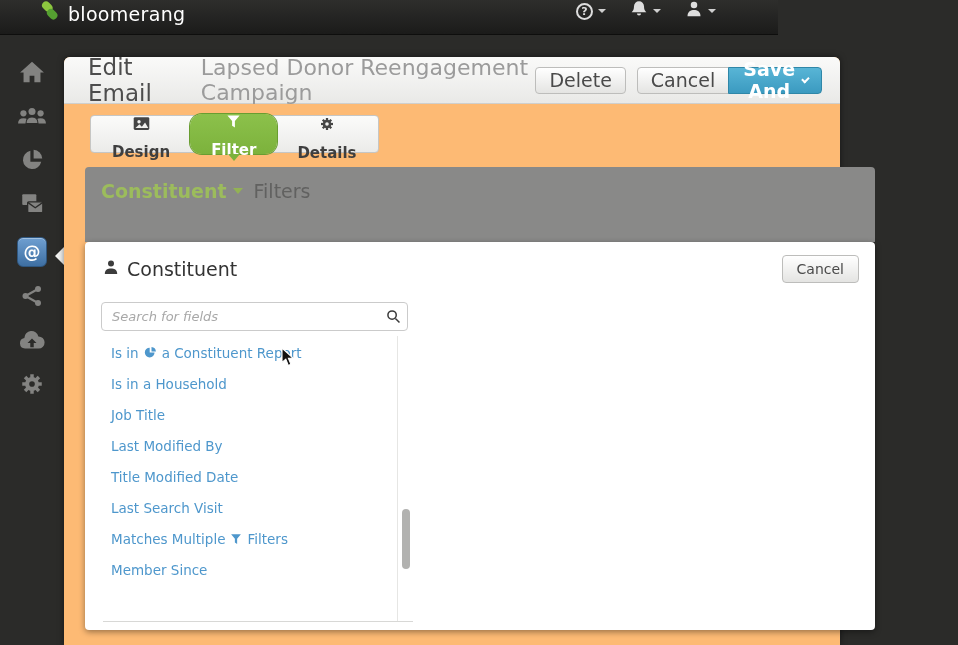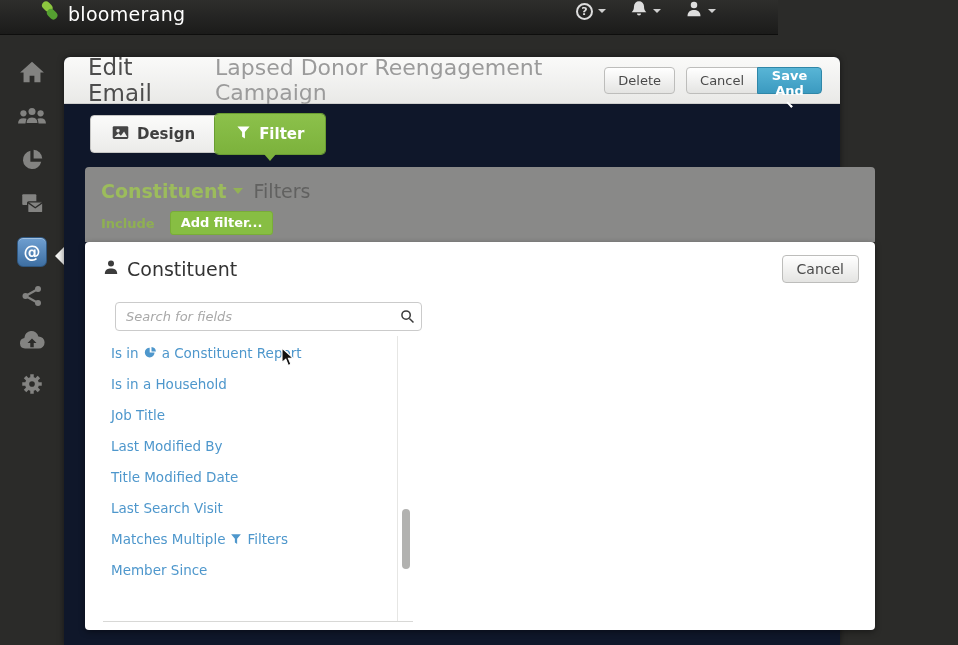--- a/index.html
+++ b/index.html
@@ -41,60 +41,60 @@
   }
   .side-arrow {
     position:absolute; left:55px; top:247px; width:0; height:0;
     border-top:9px solid transparent; border-bottom:9px solid transparent;
     border-right:9px solid #f4f4f2;
   }
 
   
   .card {
     position:absolute; left:64px; top:57px; width:776px; bottom:0;
-    background:#0f172a; border-radius:6px 6px 0 0;
+    background:#fdba74; border-radius:6px 6px 0 0;
     box-shadow:0 0 6px rgba(0,0,0,.5);
   }
   .card-header {
     height:47px; border-radius:6px 6px 0 0;
     background:linear-gradient(#fafaf9,#e9e9e7);
     border-bottom:1px solid #cfcfcd;
     display:flex; align-items:center; padding:0 18px 0 24px;
   }
   .page-title { font-size:23px; color:#4d4d4d; }
   .page-subtitle { font-size:22px; color:#9b9b9b; margin-left:26px; }
   .header-actions { margin-left:auto; display:flex; align-items:center; }
   .btn {
-    height:27px; padding:0 13px; font-size:13px; color:#4a4a4a;
+    height:27px; padding:0 13px; font-size:19px; color:#4a4a4a;
     background:linear-gradient(#ffffff,#e4e4e2);
     border:1px solid #bdbdbb; border-radius:4px; cursor:pointer;
     display:flex; align-items:center; font-family:inherit;
   }
   .btn-delete { margin-right:11px; }
   .btn-cancel-hdr { border-radius:4px 0 0 4px; }
   .btn-save {
     border-radius:0 4px 4px 0; border:1px solid #2f87a8; margin-left:-1px;
     background:linear-gradient(#58b5d6,#3b9ac0);
-    color:#fff; font-weight:bold; gap:7px;flex-direction:column;
+    color:#fff; font-weight:bold; gap:7px;
   }
   .chev { width:7px; height:7px; border-right:2px solid #fff; border-bottom:2px solid #fff; transform:rotate(45deg) translate(-1px,-1px); }
 
   
   .tab-row { position:absolute; left:26px; top:58px; display:flex; }
   .tab-group {
     display:flex; border:1px solid #c6c6c4; border-radius:4px;
     background:linear-gradient(#fbfbfa,#ebebe9); height:38px; align-items:stretch;
   }
   .tab {
     display:flex; align-items:center; gap:8px; padding:0 21px;
-    font-size:15px; font-weight:bold; color:#3f3f3f; cursor:pointer;
+    font-size:15px; font-weight:bold; color:#3f3f3f; cursor:pointer;flex-direction:column;
   }
   .tab + .tab { border-left:1px solid #d4d4d2; }
   .tab.active {
-    position:relative; margin:-2px -1px -2px -1px; border-left:none; border-radius:4px;
+    position:relative; margin:-2px -1px -2px -1px; border-left:none; border-radius:12px;
     background:linear-gradient(#8cc14b,#7cb23c);
     box-shadow:0 0 0 1px #699d31;
     color:#fff; z-index:2;text-align:right;
   }
   .tab.active + .tab { border-left:none; }
   .tab.active::after {
     content:""; position:absolute; left:50%; bottom:-7px; margin-left:-6px;
     border-left:6px solid transparent; border-right:6px solid transparent; border-top:7px solid #7cb23c;
   }
 
@@ -116,21 +116,21 @@
   }
 
   
   .modal {
     position:absolute; left:21px; top:185px; width:790px; height:388px;
     background:#fff; border-radius:4px; box-shadow:0 2px 6px rgba(0,0,0,.4);
   }
   .modal-header { position:absolute; left:18px; right:16px; top:13px; display:flex; align-items:center; }
   .modal-title { font-size:19px; color:#333; margin-left:8px; }
   .btn-cancel-modal { margin-left:auto; height:28px; padding:0 14px; font-size:14px; }
-  .search-wrap { position:absolute; left:30px; top:60px; width:307px; height:29px;border-radius:10px; }
+  .search-wrap { position:absolute; left:16px; top:60px; width:307px; height:29px;border-radius:10px; }
   .search-input {
     width:100%; height:100%; border:1px solid #cbcbcb; border-radius:4px;
     padding:0 30px 0 10px; font-size:13px; font-style:italic; color:#555;
     font-family:inherit; outline:none; background:#fff;
   }
   .search-input::placeholder { color:#a8a8a8; font-style:italic; }
   .search-icon { position:absolute; right:7px; top:7px; }
   .field-list-area {
     position:absolute; left:18px; top:94px; width:310px; height:286px;
     border-bottom:1px solid #d8d8d6;
@@ -298,34 +298,45 @@
         <span>Design</span>
       </div>
       <div class="tab active">
         <span>
           <svg width="15" height="15" viewBox="0 0 16 16">
             <path d="M1.5 1.5 h13 l-5 6 v7 l-3 -2 v-5 z" fill="#ffffff"></path>
           </svg>
         </span>
         <span>Filter</span>
       </div>
+      <div class="tab">
+        <span>
+          <svg width="16" height="16" viewBox="0 0 24 24">
+            <g stroke="#454545" stroke-width="3.4">
+              <line x1="12" y1="3" x2="12" y2="21"></line>
+                <line x1="3" y1="12" x2="21" y2="12"></line>
+              <line x1="5.6" y1="5.6" x2="18.4" y2="18.4"></line>
+                <line x1="18.4" y1="5.6" x2="5.6" y2="18.4"></line>
+            </g>
+            <circle cx="12" cy="12" r="6.4" fill="#454545"></circle>
+            <circle cx="12" cy="12" r="2.7" fill="#f1f1ef"></circle>
+          </svg>
+        </span>
+        <span>Details</span>
+      </div>
     </div>
   </div>
 
   <div class="gray-panel">
     <div class="gp-row1">
       <span class="entity-dd">
         <span class="entity-name">Constituent</span>
         <span class="entity-caret"></span>
       </span>
       <span class="gp-filters">Filters</span>
-    </div>
-    <div class="gp-row2">
-      <span class="include-label">Include</span>
-      <button class="add-filter-btn">Add filter...</button>
     </div>
   </div>
 
   <div class="modal">
     <div class="modal-header">
       <span>
         <svg width="16" height="16" viewBox="0 0 16 16" fill="#3c3c3c">
           <circle cx="8" cy="4.4" r="3"></circle>
           <path d="M1.8 15 c0-4.6 3.1-5.6 6.2-5.6 s6.2 1 6.2 5.6 z"></path>
         </svg>

